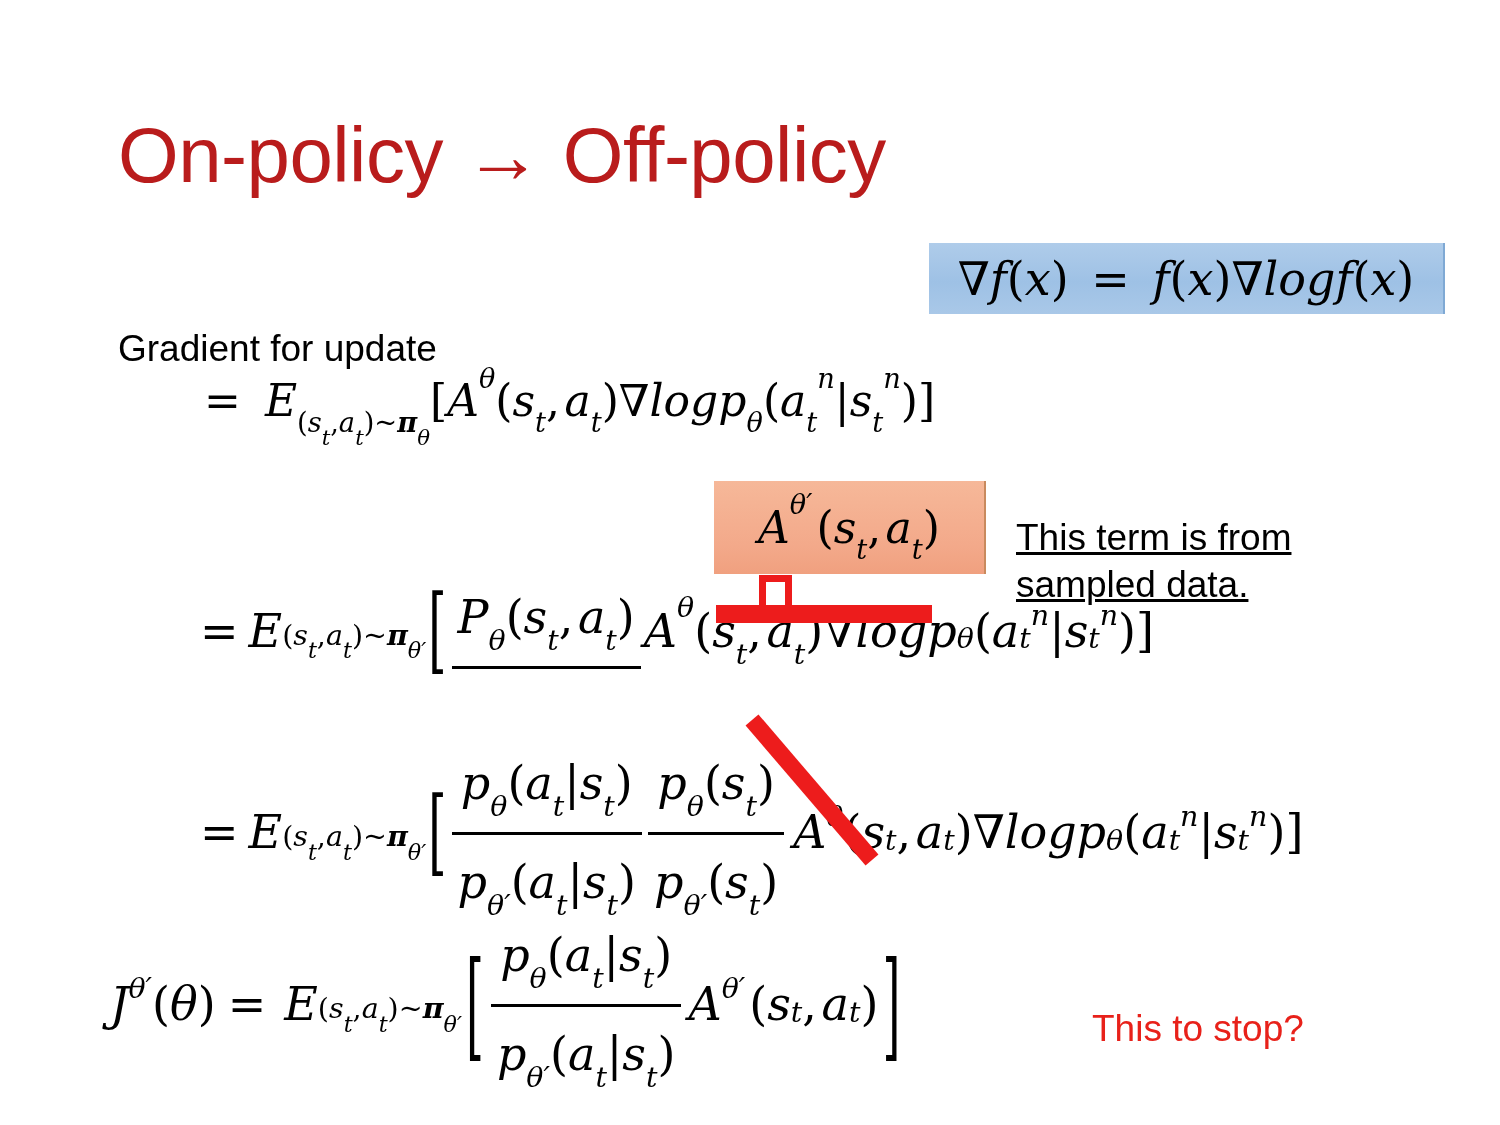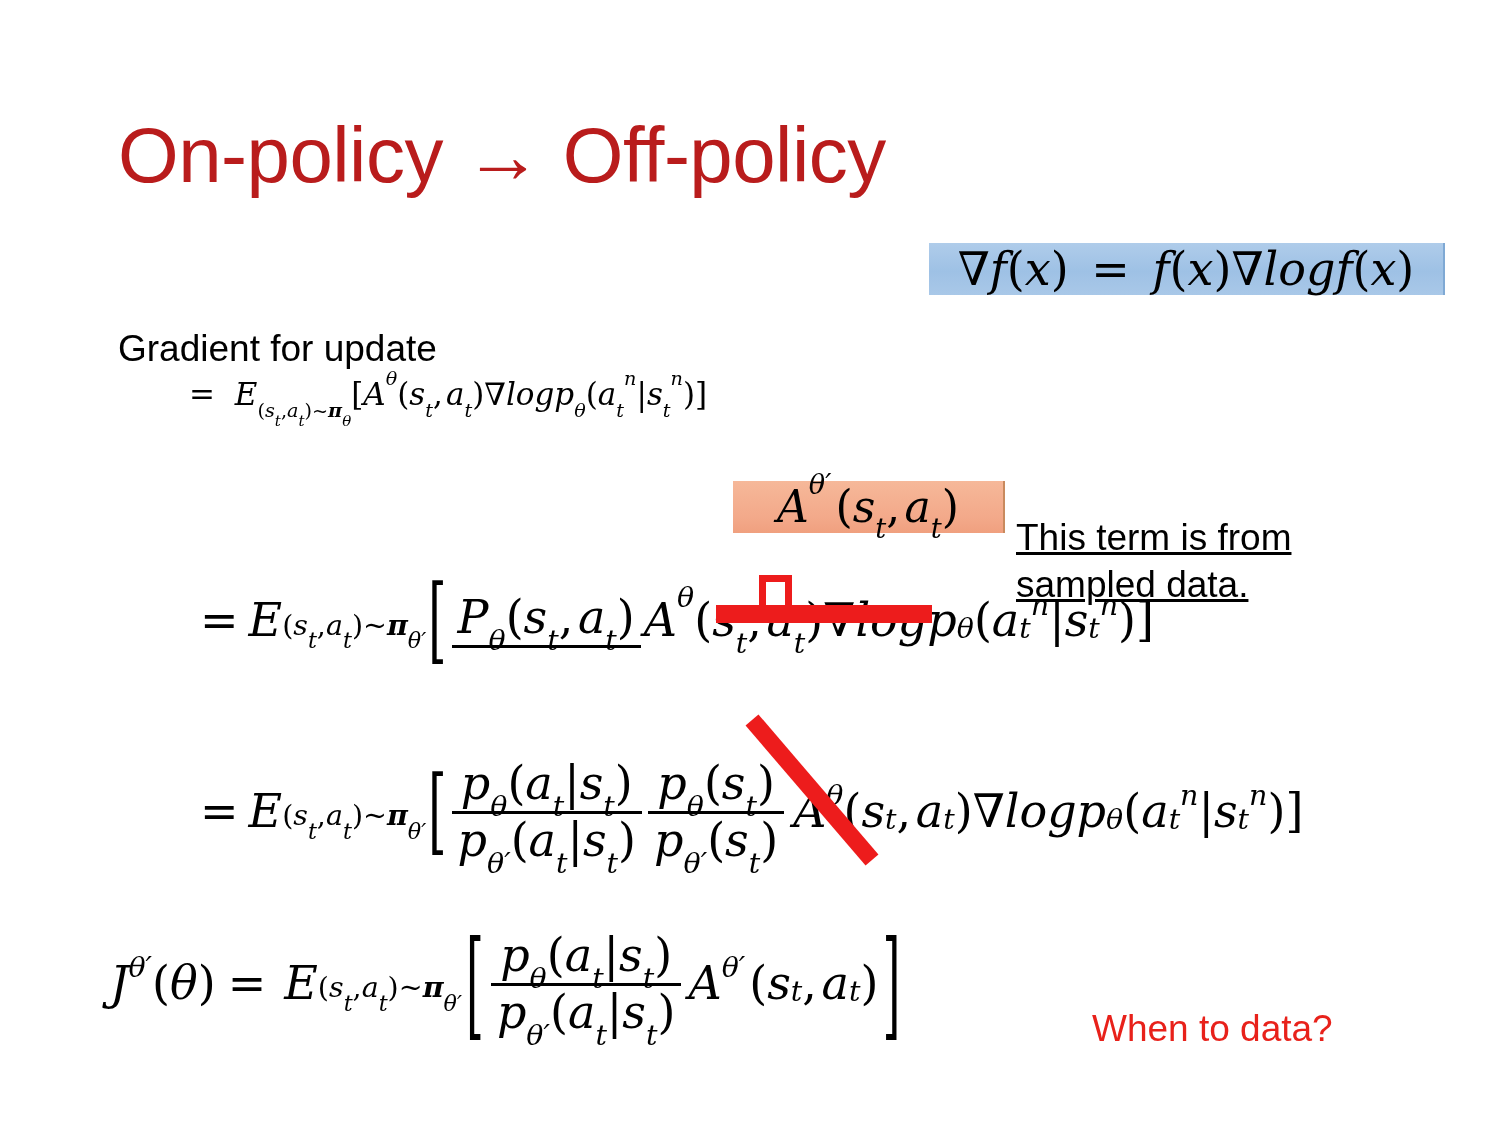--- a/index.html
+++ b/index.html
@@ -72,20 +72,21 @@
 
   
   .frac {
     display: inline-flex;
     flex-direction: column;
     align-items: center;
     vertical-align: middle;
     margin: 0 3px;
     position: relative;
     top: 0.02em;
+    gap: 21px;
   }
   .frac .num, .frac .den {
     padding: 0 6px;
     white-space: nowrap;
     line-height: 1.08;
   }
   .frac .bar {
     width: 100%;
     height: 3px;
     background: #000;
@@ -112,30 +113,29 @@
 
   
   .hl-box {
     position: absolute;
     display: flex;
     align-items: center;
     justify-content: center;
   }
   #formula-blue-box {
     left: 929px; top: 243px;
-    width: 516px; height: 52px;
+    width: 516px; height: 71px;
     background: linear-gradient(180deg,#AFCCEA 0%, #9EC1E5 55%, #A9C8E8 100%);
     border-right: 2px solid #7FA9D4;
   }
   #formula-orange-box {
     left: 714px; top: 481px;
-    width: 272px; height: 52px;
+    width: 272px; height: 93px;
     background: linear-gradient(180deg,#F6B899 0%, #F3A98A 70%, #F0A07F 100%);
     border-right: 2px solid #C98A5E;
-    margin-left: 19px;
   }
 
   
   #strike-bar-horizontal {
     position: absolute;
     left: 716px; top: 605px;
     width: 216px; height: 18px;
     background: #ED1C1C;
   }
   #strike-theta-box {
@@ -161,21 +161,21 @@
 <div class="body-text" id="gradient-label">Gradient for update</div>
 
 <div class="hl-box" id="formula-blue-box">
   <span class="math" style="position:static; font-size:46px;">
     <span class="up">∇</span><span>f</span><span class="up">(</span><span>x</span><span class="up">)</span>
     <span class="up" style="padding:0 8px;">=</span>
     <span>f</span><span class="up">(</span><span>x</span><span class="up">)</span><span class="up">∇</span><span>logf</span><span class="up">(</span><span>x</span><span class="up">)</span>
   </span>
 </div>
 
-<div class="math" id="equation-1" style="left:189px; top:379px; font-size:31px;">
+<div class="math" id="equation-1" style="left:204px; top:379px; font-size:44px;">
   <span class="up">=</span>
   <span style="padding-left:10px;">E</span><span class="sub"><span class="up">(</span>s<span class="sub">t</span><span class="up">,</span>a<span class="sub">t</span><span class="up">)</span><span class="up">~</span><span style="font-weight:bold;">π</span><span class="sub">θ</span></span><span class="up">[</span><span>A</span><span class="sup">θ</span><span class="up">(</span>s<span class="sub">t</span><span class="up">, </span>a<span class="sub">t</span><span class="up">)</span><span class="up">∇</span><span>logp</span><span class="sub">θ</span><span class="up">(</span>a<span class="sub">t</span><span class="sup">n</span><span class="up">|</span>s<span class="sub">t</span><span class="sup">n</span><span class="up">)]</span>
 </div>
 
 <div class="hl-box" id="formula-orange-box">
   <span class="math" style="position:static; font-size:44px;">
     <span>A</span><span class="sup">θ′</span><span class="up" style="padding-left:4px;">(</span>s<span class="sub">t</span><span class="up">, </span>a<span class="sub">t</span><span class="up">)</span>
   </span>
 </div>
 
@@ -228,13 +228,13 @@
     <span class="frac">
       <span class="num">p<span class="sub">θ</span><span class="up">(</span>a<span class="sub">t</span><span class="up">|</span>s<span class="sub">t</span><span class="up">)</span></span>
       <span class="bar"></span>
       <span class="den">p<span class="sub">θ′</span><span class="up">(</span>a<span class="sub">t</span><span class="up">|</span>s<span class="sub">t</span><span class="up">)</span></span>
     </span>
     <span style="padding-left:4px;">A</span><span class="sup">θ′</span><span class="up" style="padding-left:4px;">(</span>s<span class="sub">t</span><span class="up">, </span>a<span class="sub">t</span><span class="up">)</span>
     <span class="up bigbr">]</span>
   </span>
 </div>
 
-<div class="body-text" id="when-to-stop">When to data?</div>
+<div class="body-text" id="when-to-stop">This to stop?</div>
 
 </body></html>

